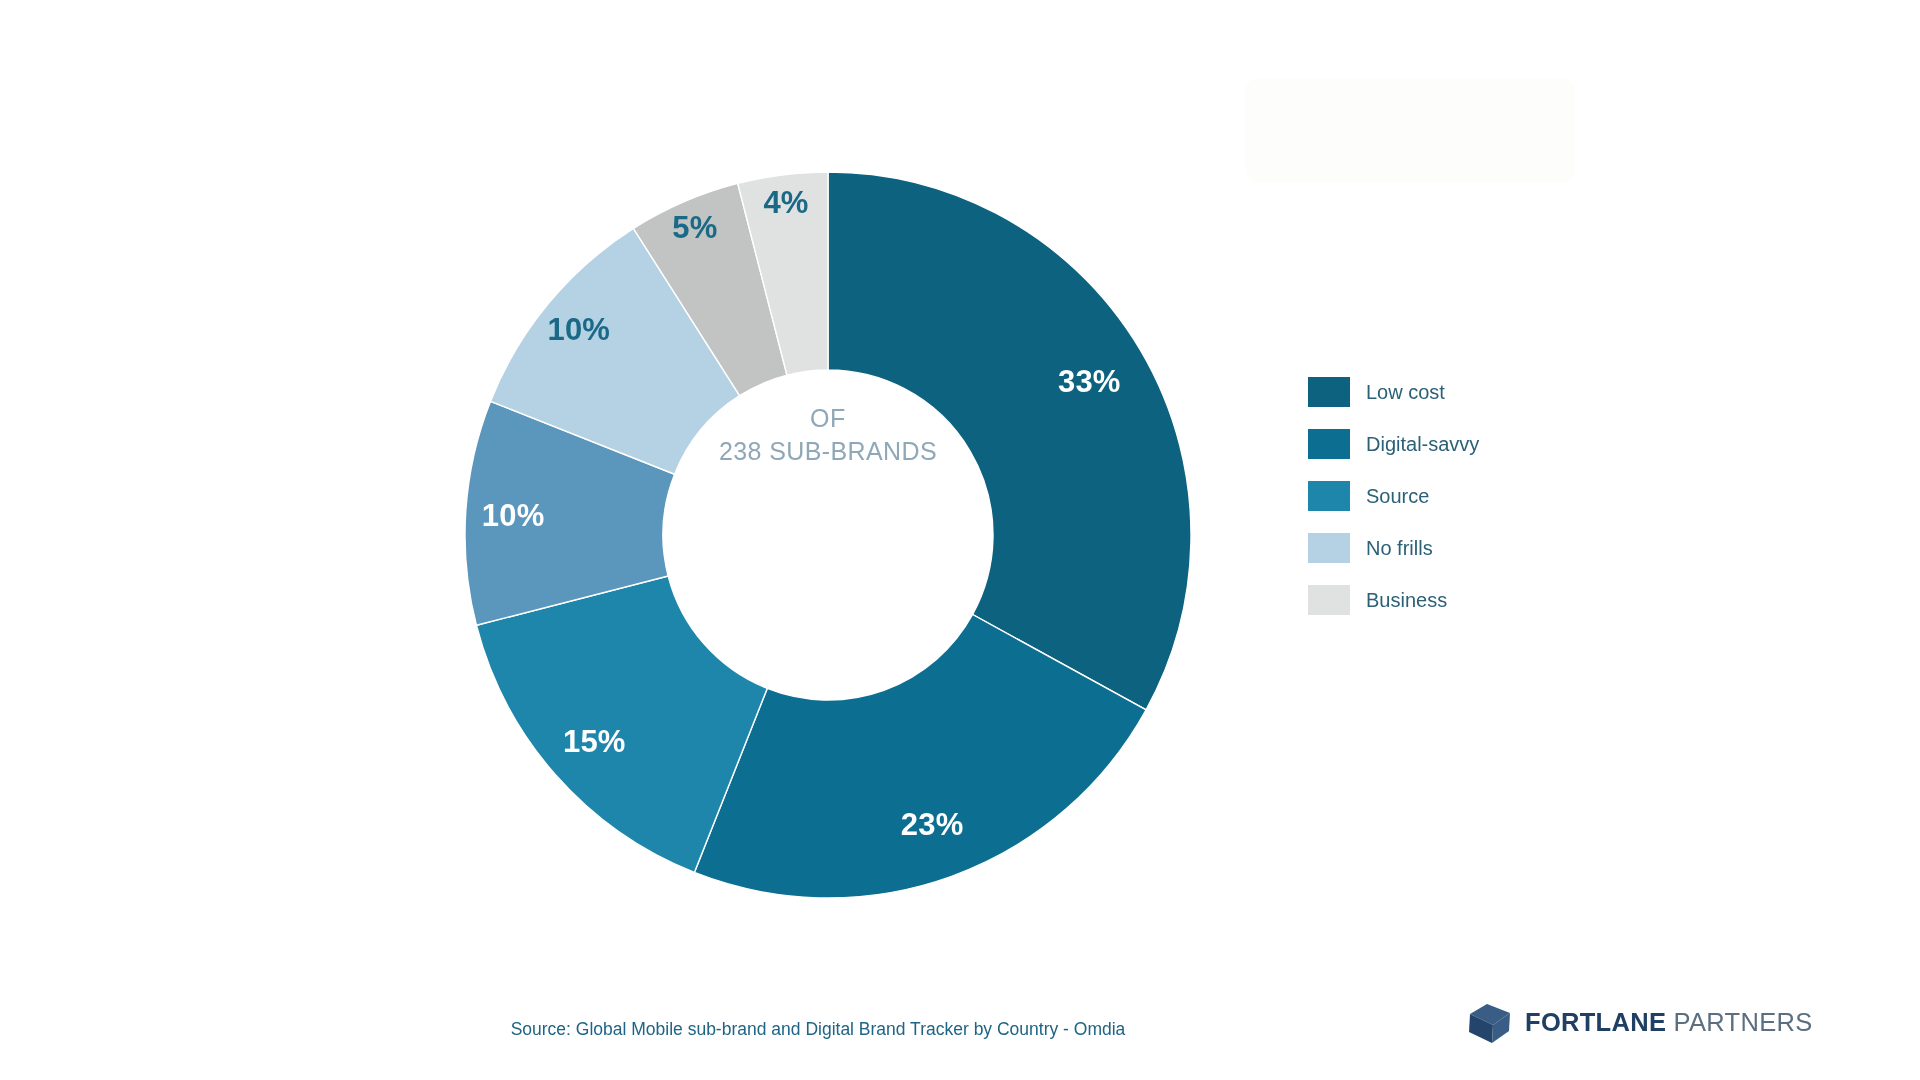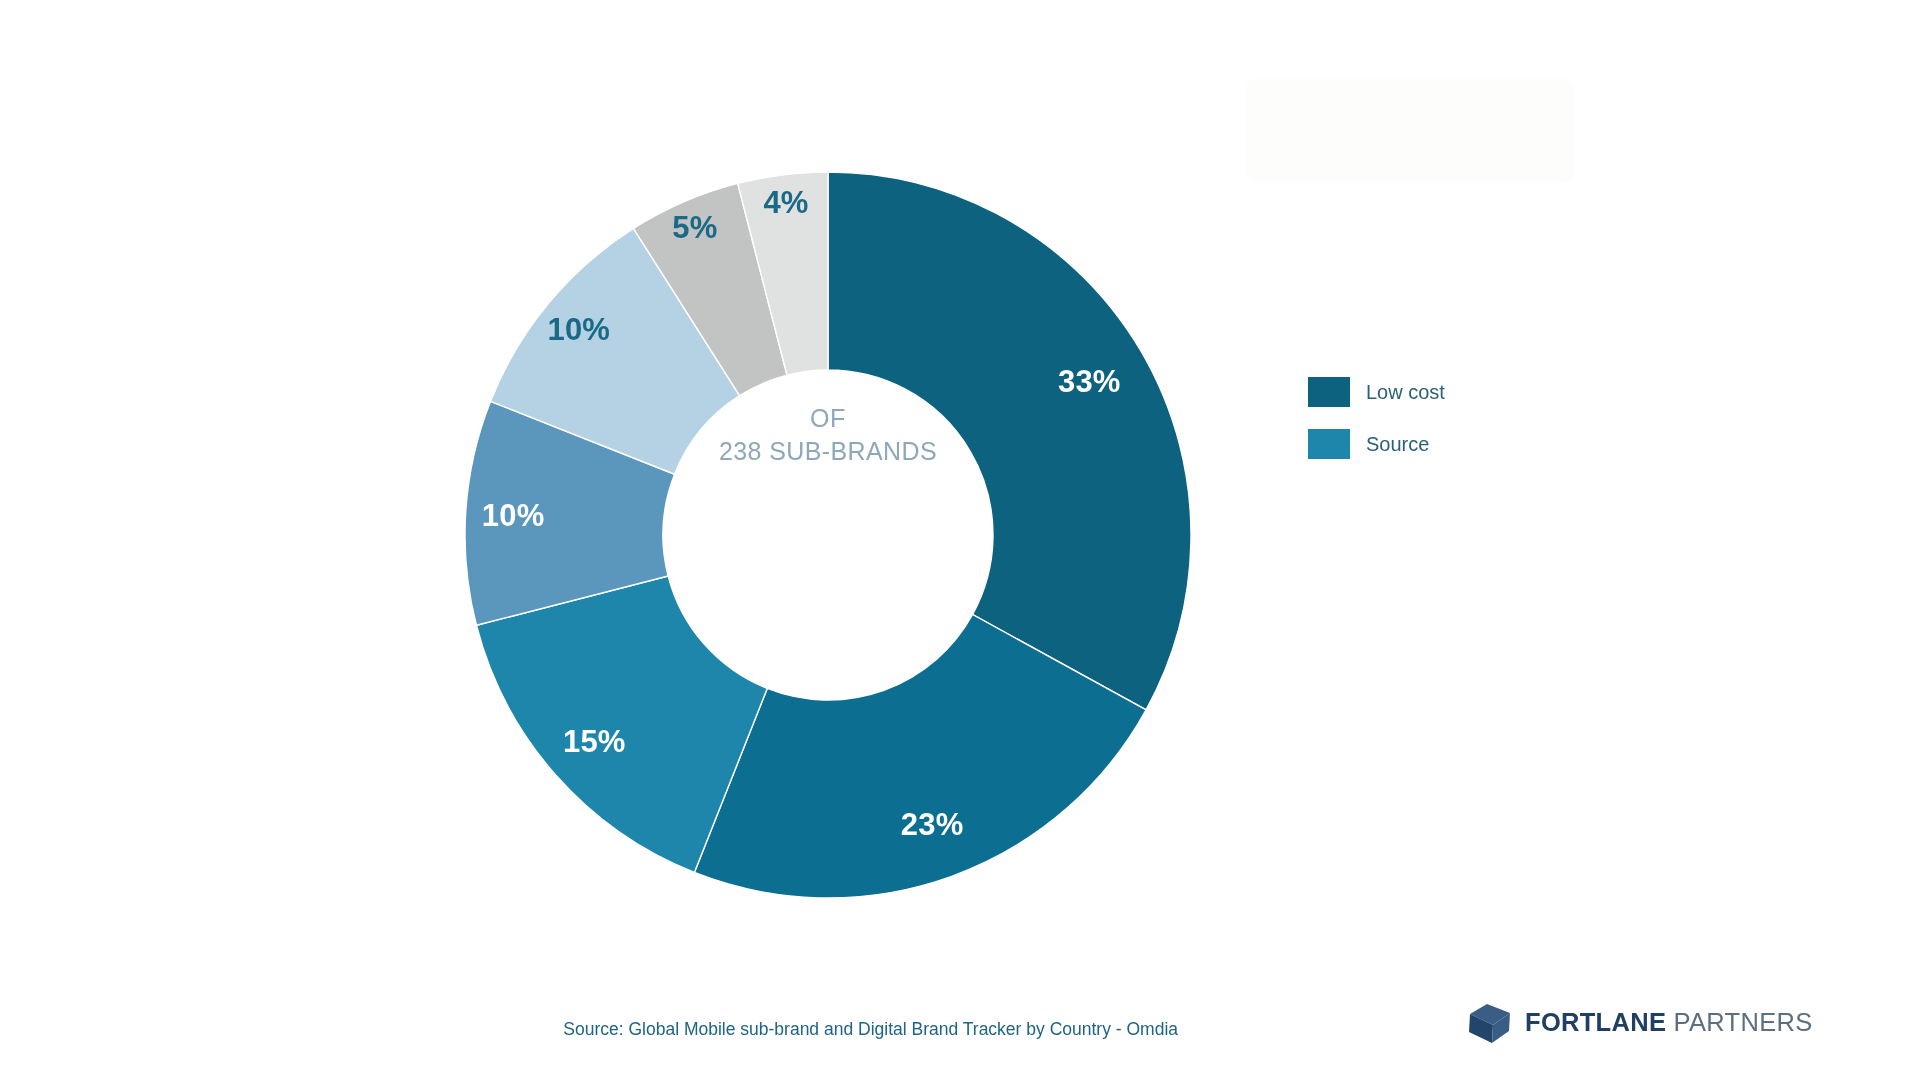--- a/index.html
+++ b/index.html
@@ -93,21 +93,21 @@
     white-space: nowrap;
     line-height: 1;
   }
 
   
   #source-note {
     position: absolute;
     left: 458px;
     top: 1019px;
     width: 720px;
-    text-align: right;
+    text-align: center;
     font-family: "Liberation Sans", sans-serif;
     font-size: 17.5px;
     color: #1d6485;
     white-space: nowrap;
   }
 
   
   #logo {
     position: absolute;
     left: 1466px;
@@ -170,22 +170,34 @@
       <text class="center-line-2" x="370" y="295" text-anchor="middle">238 SUB-BRANDS</text>
     </svg>
   </div>
 
   <div id="legend">
       <div class="legend-row">
         <span class="legend-swatch" style="background: rgb(13, 98, 127);"></span>
         <span class="legend-label">Low cost</span>
       </div>
       <div class="legend-row">
+        <span class="legend-swatch" style="background: rgb(12, 111, 145);"></span>
+        <span class="legend-label">Digital-savvy</span>
+      </div>
+      <div class="legend-row">
         <span class="legend-swatch" style="background: rgb(31, 134, 171);"></span>
         <span class="legend-label">Source</span>
+      </div>
+      <div class="legend-row">
+        <span class="legend-swatch" style="background: rgb(180, 210, 228);"></span>
+        <span class="legend-label">No frills</span>
+      </div>
+      <div class="legend-row">
+        <span class="legend-swatch" style="background: rgb(224, 225, 225);"></span>
+        <span class="legend-label">Business</span>
       </div>
     </div>
 
   <div id="source-note">Source: Global Mobile sub-brand and Digital Brand Tracker by Country - Omdia</div>
 
   <div id="logo">
     <svg id="logo-mark" viewBox="0 0 48 46">
       <polygon points="4,14 21,4 44,13 27,25" fill="#3a5d86"></polygon>
       <polygon points="4,14 27,25 26,43 3,32" fill="#24456b"></polygon>
       <polygon points="27,25 44,13 43,31 26,43" fill="#3a5d86"></polygon>

